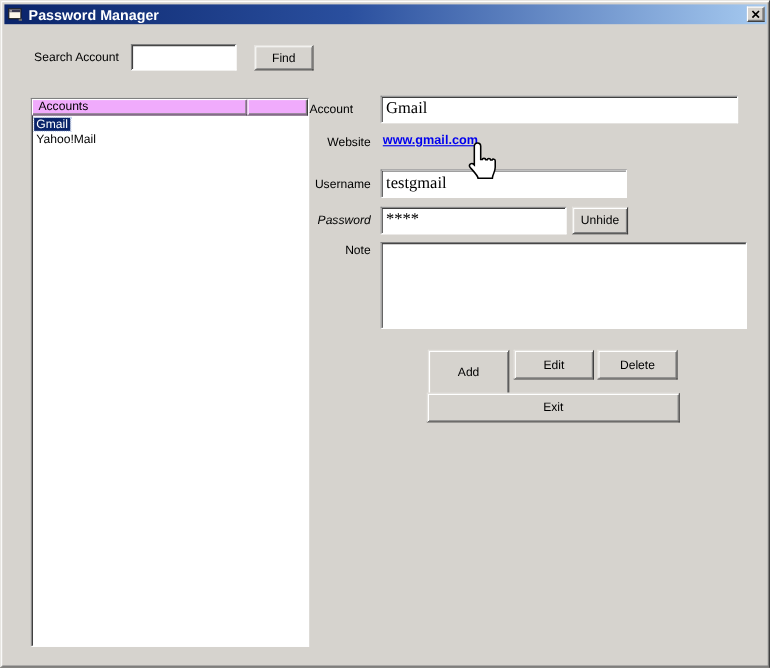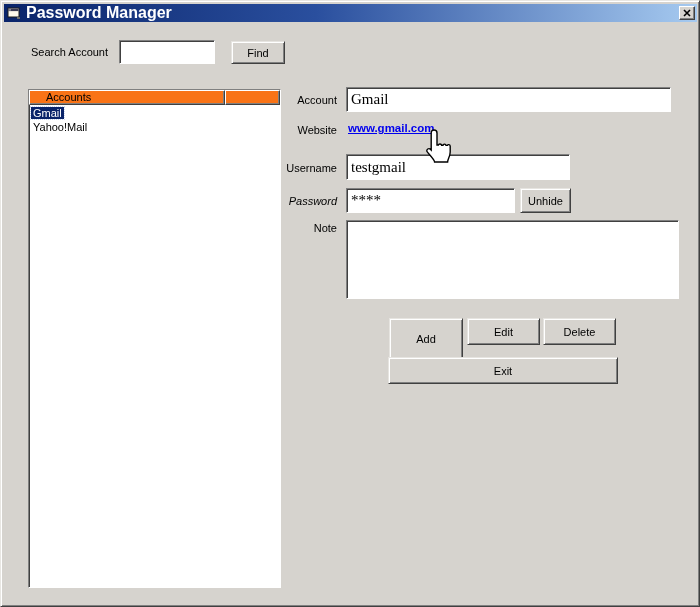--- a/index.html
+++ b/index.html
@@ -11,21 +11,21 @@
     background:#d6d3ce;
     border:1px solid; border-color:#e8e6e2 #404040 #404040 #e8e6e2;
     box-shadow: inset 1px 1px 0 #ffffff, inset -1px -1px 0 #808080;
   }
 
   .titlebar {
     position:absolute; left:3px; top:3px; width:693px; height:18px;
     background:linear-gradient(to right,#0a246a 0%,#2a4f9e 45%,#a6caf0 100%);
     display:flex; align-items:center; padding:0 2px 0 3px;
   }
-  .title-text { color:#fff; font-weight:bold; font-size:16px; margin-left:5px; flex:1; white-space:nowrap; }
+  .title-text { color:#fff; font-weight:bold; font-size:13px; margin-left:5px; flex:1; white-space:nowrap; }
   .close-btn {
     width:16px; height:14px; background:#d6d3ce;
     border:1px solid; border-color:#ffffff #404040 #404040 #ffffff;
     box-shadow: inset -1px -1px 0 #808080;
     display:flex; align-items:center; justify-content:center;
   }
 
   .lbl { position:absolute; white-space:nowrap; }
   .r { text-align:right; }
 
@@ -48,24 +48,24 @@
 
   .listview {
     position:absolute; left:27px; top:88px; width:253px; height:499px;
     background:#fff;
     border:1px solid; border-color:#808080 #ffffff #ffffff #808080;
     box-shadow: inset 1px 1px 0 #404040;
     overflow:hidden;
   }
   .lv-header { display:flex; height:15px; }
   .lv-hcell {
-    background:#f97316;
+    background:#f0abfc;
     border:1px solid; border-color:#ffffff #404040 #404040 #ffffff;
     box-shadow: inset -1px -1px 0 #808080;
-    padding:0 16px; line-height:13px; font-size:11px;
+    padding:0 5px; line-height:13px; font-size:11px;
   }
   .lv-hcell.c1 { width:196px; }
   .lv-hcell.c2 { flex:1; }
   .lv-rows { padding:1px 1px; }
   .lv-row { height:14px; line-height:14px; padding-left:1px; white-space:nowrap; }
   .lv-text { padding:0 2px; }
   .lv-row.selected .lv-text { background:#0a246a; color:#fff; outline:1px dotted #c9d6ef; }
 
   .link { position:absolute; color:#0000ee; font-weight:bold; text-decoration:underline; font-size:11.5px; cursor:pointer; }
 
@@ -108,21 +108,21 @@
     <div class="lv-header">
       <div class="lv-hcell c1">Accounts</div>
       <div class="lv-hcell c2"></div>
     </div>
     <div class="lv-rows">
         <div class="lv-row selected"><span class="lv-text">Gmail</span></div>
         <div class="lv-row"><span class="lv-text">Yahoo!Mail</span></div>
       </div>
   </div>
 
-  <div class="lbl r" style="left:280px; top:93px; width:56px;">Account</div>
+  <div class="lbl r" style="left:264px; top:93px; width:56px;">Account</div>
   <input class="tb" style="left: 345px; top: 86px; width: 325px; height: 25px;" value="Gmail">
 
   <div class="lbl r" style="left:280px; top:123px; width:56px;">Website</div>
   <a class="link" style="left:347px; top:121px;">www.gmail.com</a>
 
   <div class="lbl r" style="left:280px; top:161px; width:56px;">Username</div>
   <input class="tb" style="left: 345px; top: 153px; width: 224px; height: 26px;" value="testgmail">
 
   <div class="lbl r" style="left:280px; top:194px; width:56px;font-style:italic;">Password</div>
   <input class="tb" style="left: 345px; top: 187px; width: 169px; height: 25px;" value="****">

